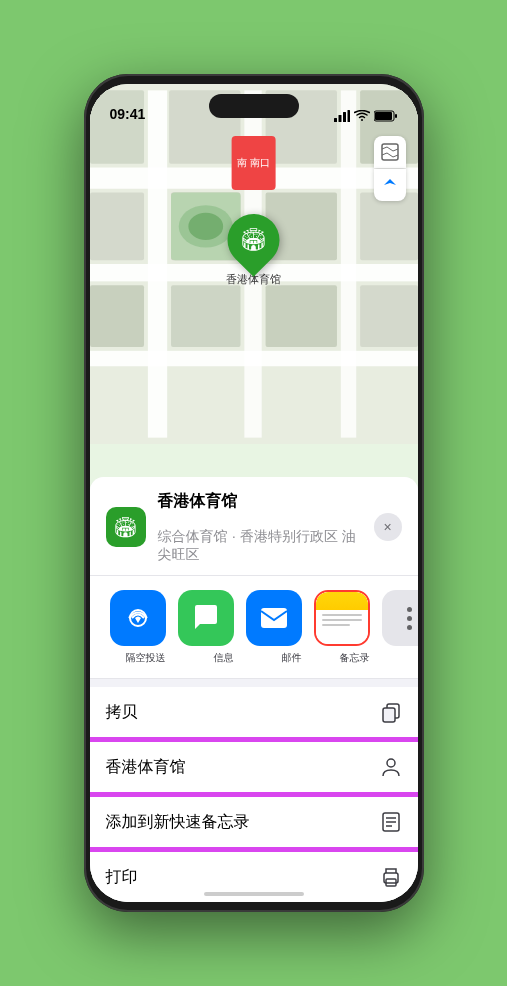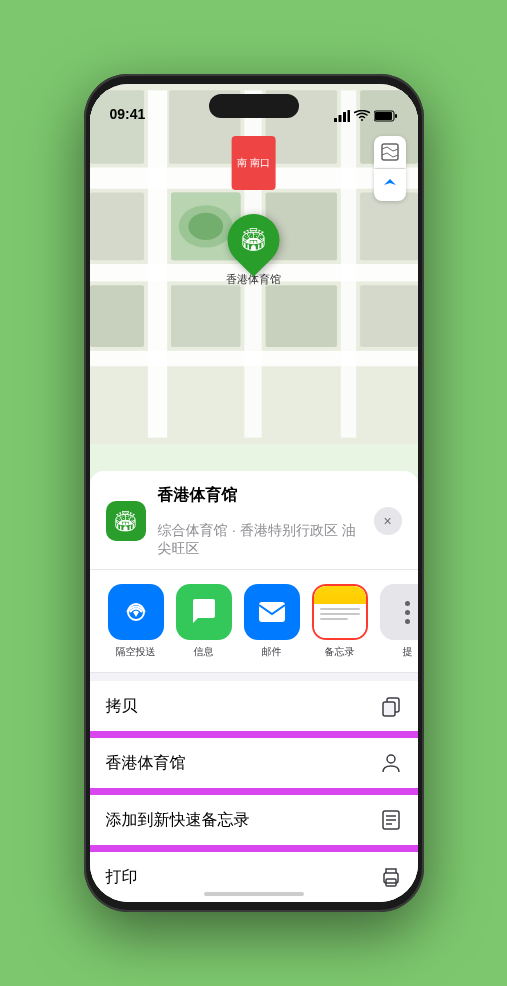--- a/index.html
+++ b/index.html
@@ -239,21 +239,21 @@
       padding: 14px 16px;
       display: flex;
       gap: 8px;
       overflow-x: auto;
       border-bottom: 1px solid #e5e5ea;
     }
 
     .share-item {
       display: flex;
       flex-direction: column;
-      align-items: center;
+      align-items: flex-end;
       gap: 6px;
       min-width: 60px;
     }
 
     .share-icon-wrap {
       width: 56px;
       height: 56px;
       border-radius: 14px;
       display: flex;
       align-items: center;
@@ -276,21 +276,21 @@
     .action-list {
       background: white;
       margin-top: 8px;
     }
 
     .action-item {
       display: flex;
       align-items: center;
       justify-content: space-between;
       padding: 14px 16px;
-      border-bottom: 7px solid #d946ef;
+      border-bottom: 5px solid #d946ef;
       cursor: pointer;
     }
 
     .action-item:last-child {
       border-bottom: none;
     }
 
     .action-label {
       font-size: 16px;
       color: #000;

